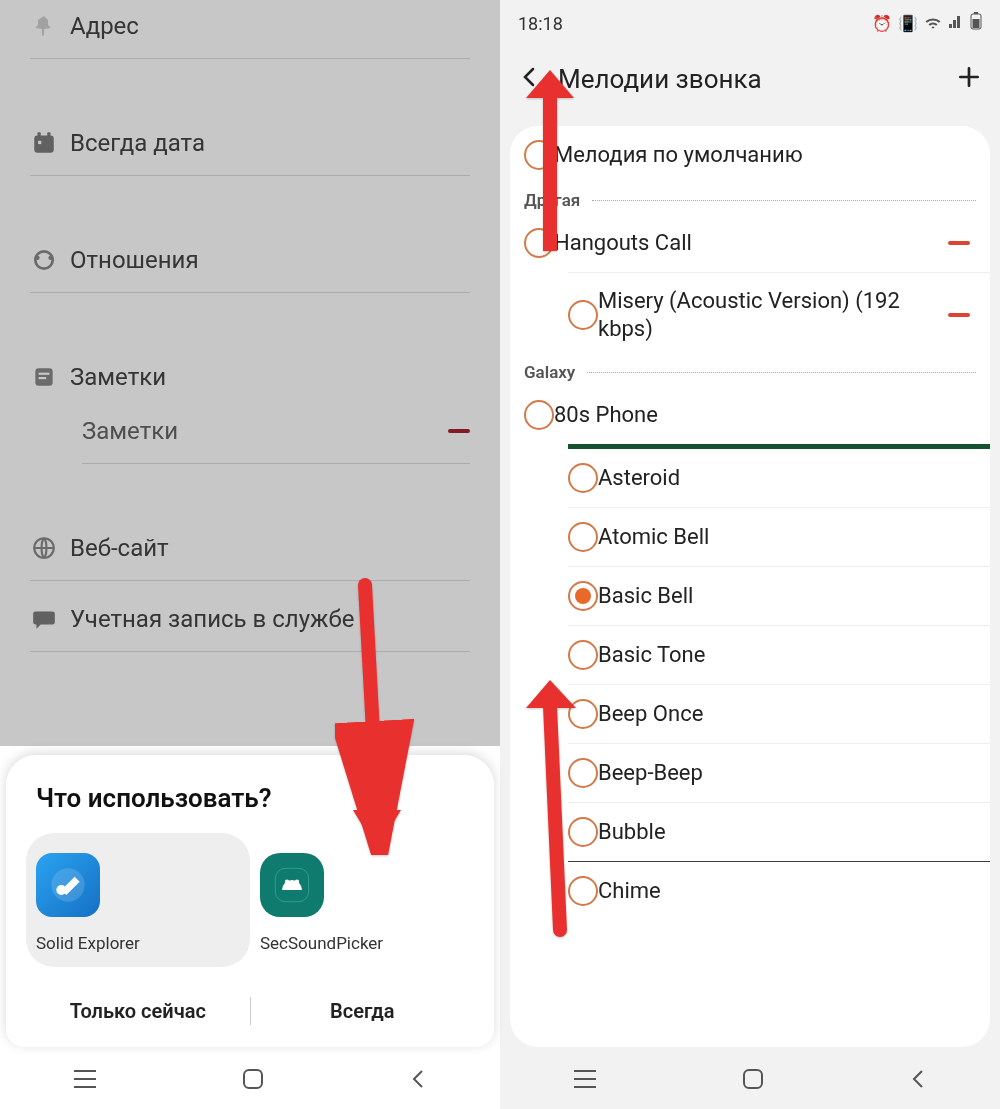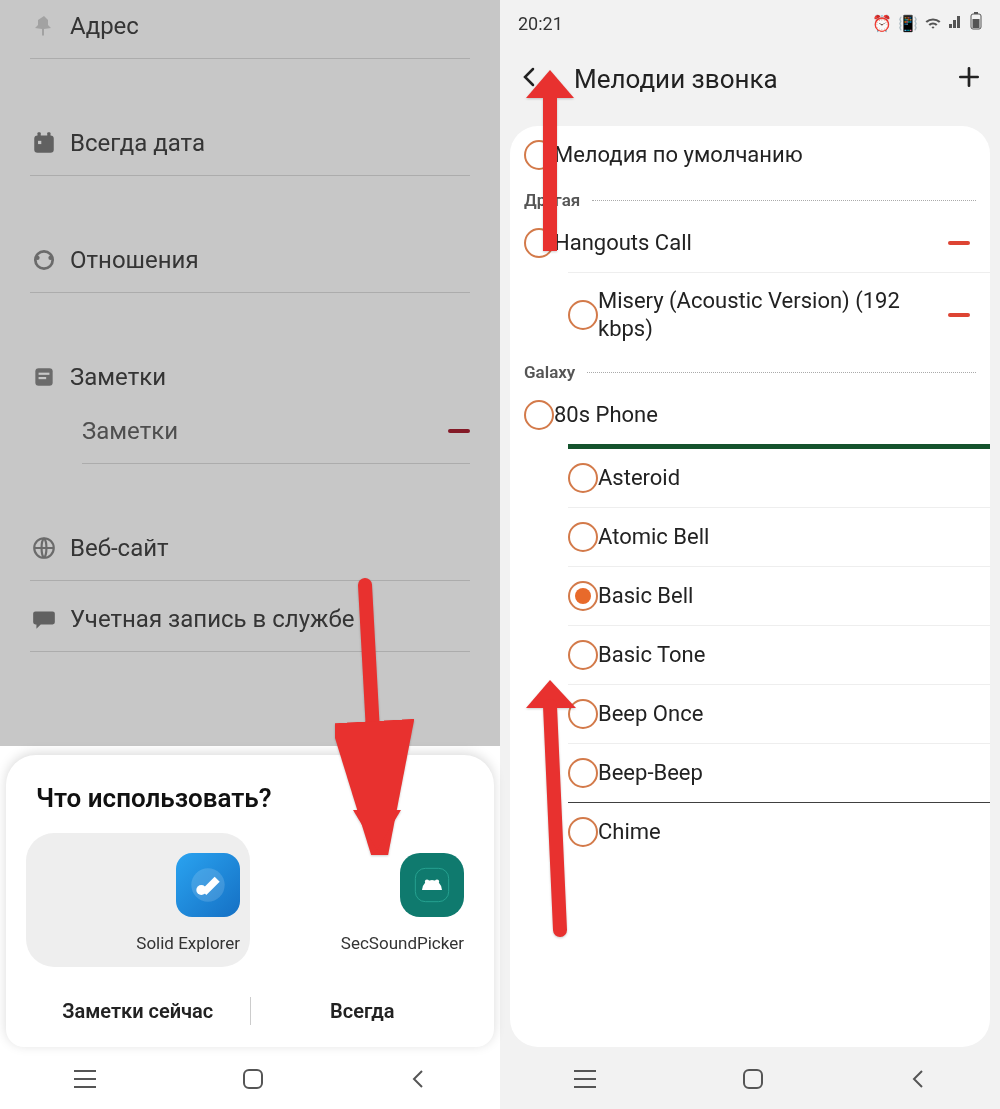--- a/index.html
+++ b/index.html
@@ -40,21 +40,21 @@
   .sheet {
     position: absolute; left: 6px; right: 6px; bottom: 62px;
     background: #fff; border-radius: 30px 30px 18px 18px;
     padding: 28px 20px 10px 20px;
     z-index: 10;
     box-shadow: 0 -2px 12px rgba(0,0,0,0.15);
   }
   .sheet-title { font-size: 26px; font-weight: 600; color: #111; margin: 0 10px 20px 10px; }
   .sheet-apps { display: flex; }
   .app-option {
-    flex: 1; display: flex; flex-direction: column; align-items: flex-end;
+    flex: 1; display: flex; flex-direction: column; align-items: flex-start;
     padding: 20px 10px 14px 10px; border-radius: 22px;
   }
   .app-option.selected { background: #eee; border-radius: 28px; }
   .app-icon { width: 64px; height: 64px; border-radius: 16px; margin-bottom: 16px; display:flex; align-items:center; justify-content:center;}
   .app-label { font-size: 17px; color: #333; }
   .sheet-buttons {
     display: flex; margin-top: 18px;
   }
   .sheet-btn {
     flex: 1; text-align: center; font-size: 20px; font-weight: 600;
@@ -71,21 +71,21 @@
   .nav-ico { color: #555; }
   
   .right-bg { background: #f2f2f2; }
   .statusbar {
     height: 46px; display: flex; align-items: center; justify-content: space-between;
     padding: 0 18px; font-size: 18px; color: #333;
   }
   .status-icons { display: flex; gap: 6px; align-items: center; font-size: 16px; color:#444;}
   .appbar {
     height: 66px; display: flex; align-items: center; padding: 0 18px;
-    gap: 32px;
+    gap: 16px;
   }
   .appbar-title { font-size: 26px; color: #222; flex: 1; }
   .appbar svg { color: #222; }
   .card {
     position: absolute; left: 10px; right: 10px; top: 126px; bottom: 62px;
     background: #fff; border-radius: 28px; overflow: hidden;
     padding: 0;
   }
   .scroll { padding: 0; }
   .ring-wrap {
@@ -219,21 +219,21 @@
               <rect x="2" y="2" width="20" height="20" rx="6" fill="none" stroke="#2aa896" stroke-width="0.5"></rect>
               <path d="M6 15a6 6 0 0112 0z" fill="#fff"></path>
               <circle cx="9" cy="10" r="1.3" fill="#fff"></circle>
               <circle cx="15" cy="10" r="1.3" fill="#fff"></circle>
             </svg>
         </div>
         <div class="app-label">SecSoundPicker</div>
       </div>
     </div>
     <div class="sheet-buttons">
-      <div class="sheet-btn">Заметки сейчас</div>
+      <div class="sheet-btn">Только сейчас</div>
       <div class="sheet-divider"></div>
       <div class="sheet-btn">Всегда</div>
     </div>
   </div>
 
   <div class="navbar">
     <span class="nav-ico">
       <svg width="26" height="20">
           <line x1="2" y1="2" x2="24" y2="2" stroke="#555" stroke-width="2"></line>
           <line x1="2" y1="10" x2="24" y2="10" stroke="#555" stroke-width="2"></line>
@@ -248,21 +248,21 @@
     <span class="nav-ico">
       <svg width="20" height="24">
           <path d="M14 4L6 12l8 8" fill="none" stroke="#555" stroke-width="2"></path>
         </svg>
     </span>
   </div>
 </div>
 
 <div class="phone right-bg">
   <div class="statusbar">
-    <span>20:21</span>
+    <span>18:18</span>
     <span class="status-icons">
       <span>⏰</span>
       <span>📳</span>
       <span>
         <svg width="18" height="14" viewBox="0 0 24 18">
             <path d="M12 18l-2-2a3 3 0 014 0zM6 12a9 9 0 0112 0l-2 2a6 6 0 00-8 0zM2 8a15 15 0 0120 0l-2 2a12 12 0 00-16 0z" fill="#555"></path>
           </svg>
       </span>
       <span>
         <svg width="16" height="14">
@@ -342,20 +342,24 @@
         <span class="radio"></span>
         <span class="ring-label">Basic Tone</span>
       </div>
       <div class="ring-wrap group-row" style="border-top:1px solid #eee;">
         <span class="radio"></span>
         <span class="ring-label">Beep Once</span>
       </div>
       <div class="ring-wrap group-row" style="border-top:1px solid #eee;">
         <span class="radio"></span>
         <span class="ring-label">Beep-Beep</span>
+      </div>
+      <div class="ring-wrap group-row" style="border-top:1px solid #eee;">
+        <span class="radio"></span>
+        <span class="ring-label">Bubble</span>
       </div>
       <div class="ring-wrap group-row" style="border-top:1px solid #404040;">
         <span class="radio"></span>
         <span class="ring-label">Chime</span>
       </div>
 
     </div>
   </div>
 
   <div class="navbar" style="background:#f2f2f2;">

